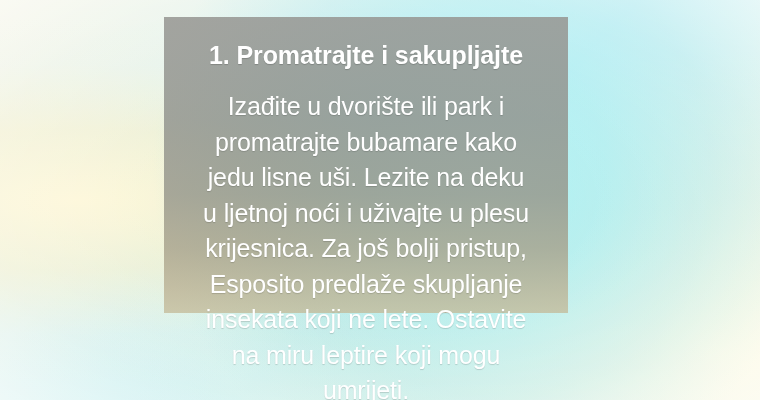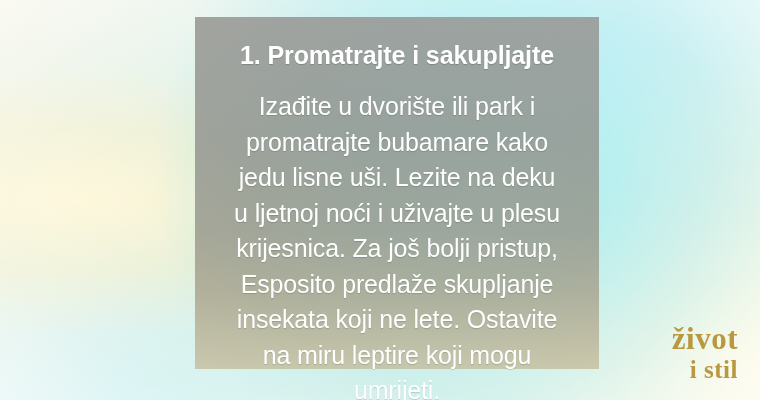--- a/index.html
+++ b/index.html
@@ -25,24 +25,24 @@
     overflow: hidden;
   }
   .vignette {
     position: absolute;
     inset: 0;
     background: radial-gradient(ellipse at 50% 50%, rgba(255,255,255,0.0) 35%, rgba(255,255,255,0.25) 75%, rgba(255,255,255,0.55) 100%);
     pointer-events: none;
   }
   .card {
     position: absolute;
-    left: 195px;
+    left: 164px;
     top: 17px;
     width: 404px;
-    height: 352px;
+    height: 296px;
     background:
       linear-gradient(to bottom,
         rgba(150,150,146,0.86) 0%,
         rgba(146,148,142,0.84) 35%,
         rgba(150,150,138,0.82) 60%,
         rgba(166,160,138,0.80) 78%,
         rgba(186,176,146,0.78) 92%,
         rgba(196,186,152,0.76) 100%);
     box-shadow: 0 0 0 0 rgba(0,0,0,0);
   }
@@ -104,18 +104,14 @@
 
   <div class="vignette"></div>
 
   <div class="card">
     <div class="card-inner">
       <div class="headline">1. Promatrajte i sakupljajte</div>
       <div class="body-text">Izađite u dvorište ili park i promatrajte bubamare kako jedu lisne uši. Lezite na deku u ljetnoj noći i uživajte u plesu krijesnica. Za još bolji pristup, Esposito predlaže skupljanje insekata koji ne lete. Ostavite na miru leptire koji mogu umrijeti.</div>
     </div>
   </div>
 
-  <div class="brand">
-    <span class="brand-line1">život</span>
-    <span class="brand-line2">i stil</span>
-  </div>
 
 </div>
 
 </body></html>

